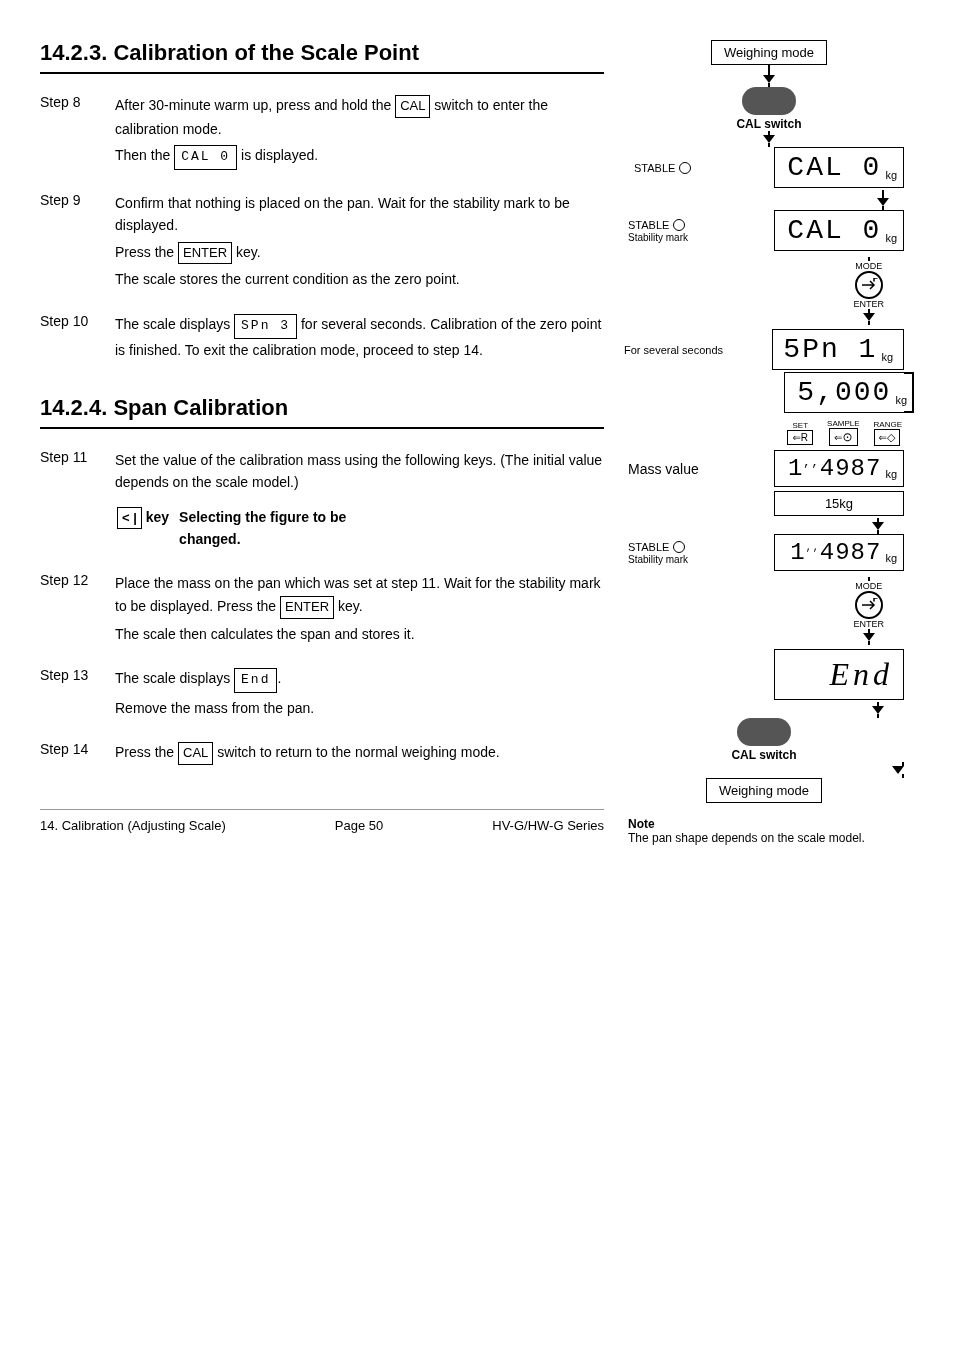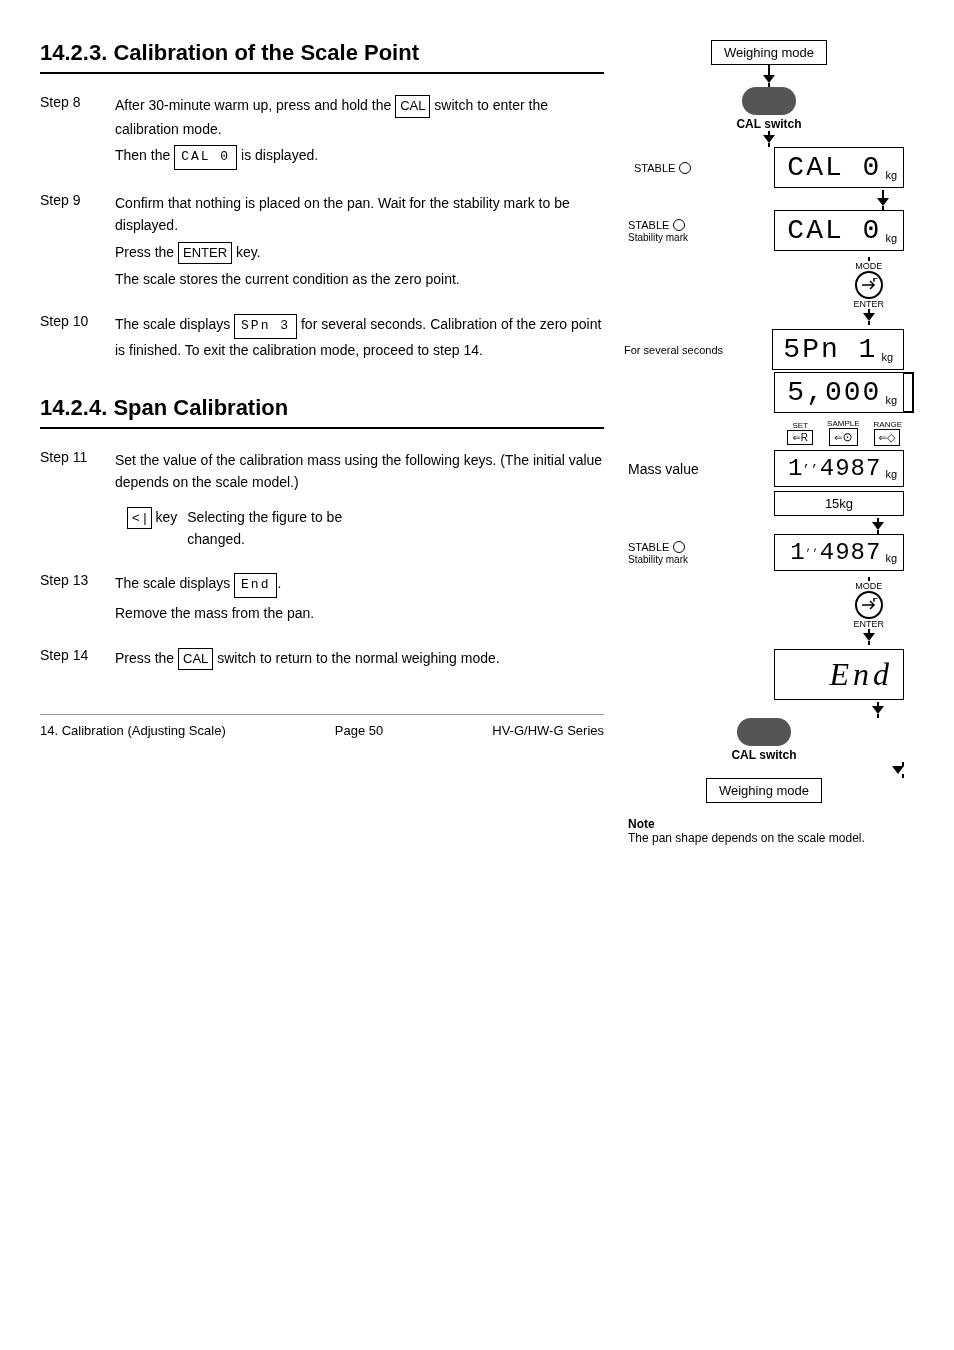--- a/index.html
+++ b/index.html
@@ -59,21 +59,21 @@
     .key-box {
       display: inline-block;
       border: 1px solid #000;
       padding: 0px 4px;
       font-size: 13px;
       font-family: Arial, sans-serif;
       vertical-align: middle;
     }
     .key-table {
       margin-top: 8px;
-      margin-left: 10px;
+      font-weight: bold;
     }
     .key-table tr td {
       vertical-align: top;
       padding: 2px 8px 2px 0;
     }
 
     
     .display-inline {
       display: inline-block;
       border: 1px solid #000;
@@ -236,20 +236,27 @@
           <tbody>
               <tr>
             <td><span class="key-box">&lt; |</span> key</td>
             <td>Selecting the figure to be<br>changed.</td>
           </tr>
         </tbody>
           </table>
       </div>
     </div>
 
+    <div class="step">
+      <div class="step-label">Step 12</div>
+      <div class="step-content">
+        <p>Place the mass on the pan which was set at step 11. Wait for the stability mark to be displayed. Press the <span class="key-box">ENTER</span> key.</p>
+        <p>The scale then calculates the span and stores it.</p>
+      </div>
+    </div>
 
     <div class="step">
       <div class="step-label">Step 13</div>
       <div class="step-content">
         <p>The scale displays <span class="display-inline">End</span>.</p>
         <p>Remove the mass from the pan.</p>
       </div>
     </div>
 
     <div class="step">
@@ -337,21 +344,21 @@
     </div>
 
     <div class="display-row-wrapper" style="justify-content:flex-end; padding-right:10px; margin-bottom:2px;">
       <div class="stable-aside" style="left:0px; font-size:11px;">For several seconds</div>
       <div class="diagram-display" style="font-size:28px; min-width:130px; padding:4px 10px;">
         <span style="font-family:'Courier New',monospace; letter-spacing:2px;">5Pn 1</span>
         <span class="kg-label">kg</span>
       </div>
     </div>
 
-    <div style="position:relative; width:100%; display:flex; justify-content:flex-end; padding-right:10px; margin-bottom:2px;">
+    <div style="position:relative; width:100%; display:flex; justify-content:flex-end; margin-bottom:2px;">
       <div class="diagram-display" style="font-size:28px; min-width:130px; padding:4px 6px;">
         <span style="font-family:'Courier New',monospace; letter-spacing:2px;">5,000</span>
         <span class="kg-label">kg</span>
       </div>
 
       <div style="position:absolute; right:0; top:0; height:100%; width:10px; border-top:2px solid #000; border-right:2px solid #000; border-bottom:2px solid #000;"></div>
     </div>
 
     <div style="display:flex; align-items:center; justify-content:flex-end; padding-right:12px; width:100%; margin:4px 0;">
       <div style="display:flex; gap:14px; align-items:center;">

